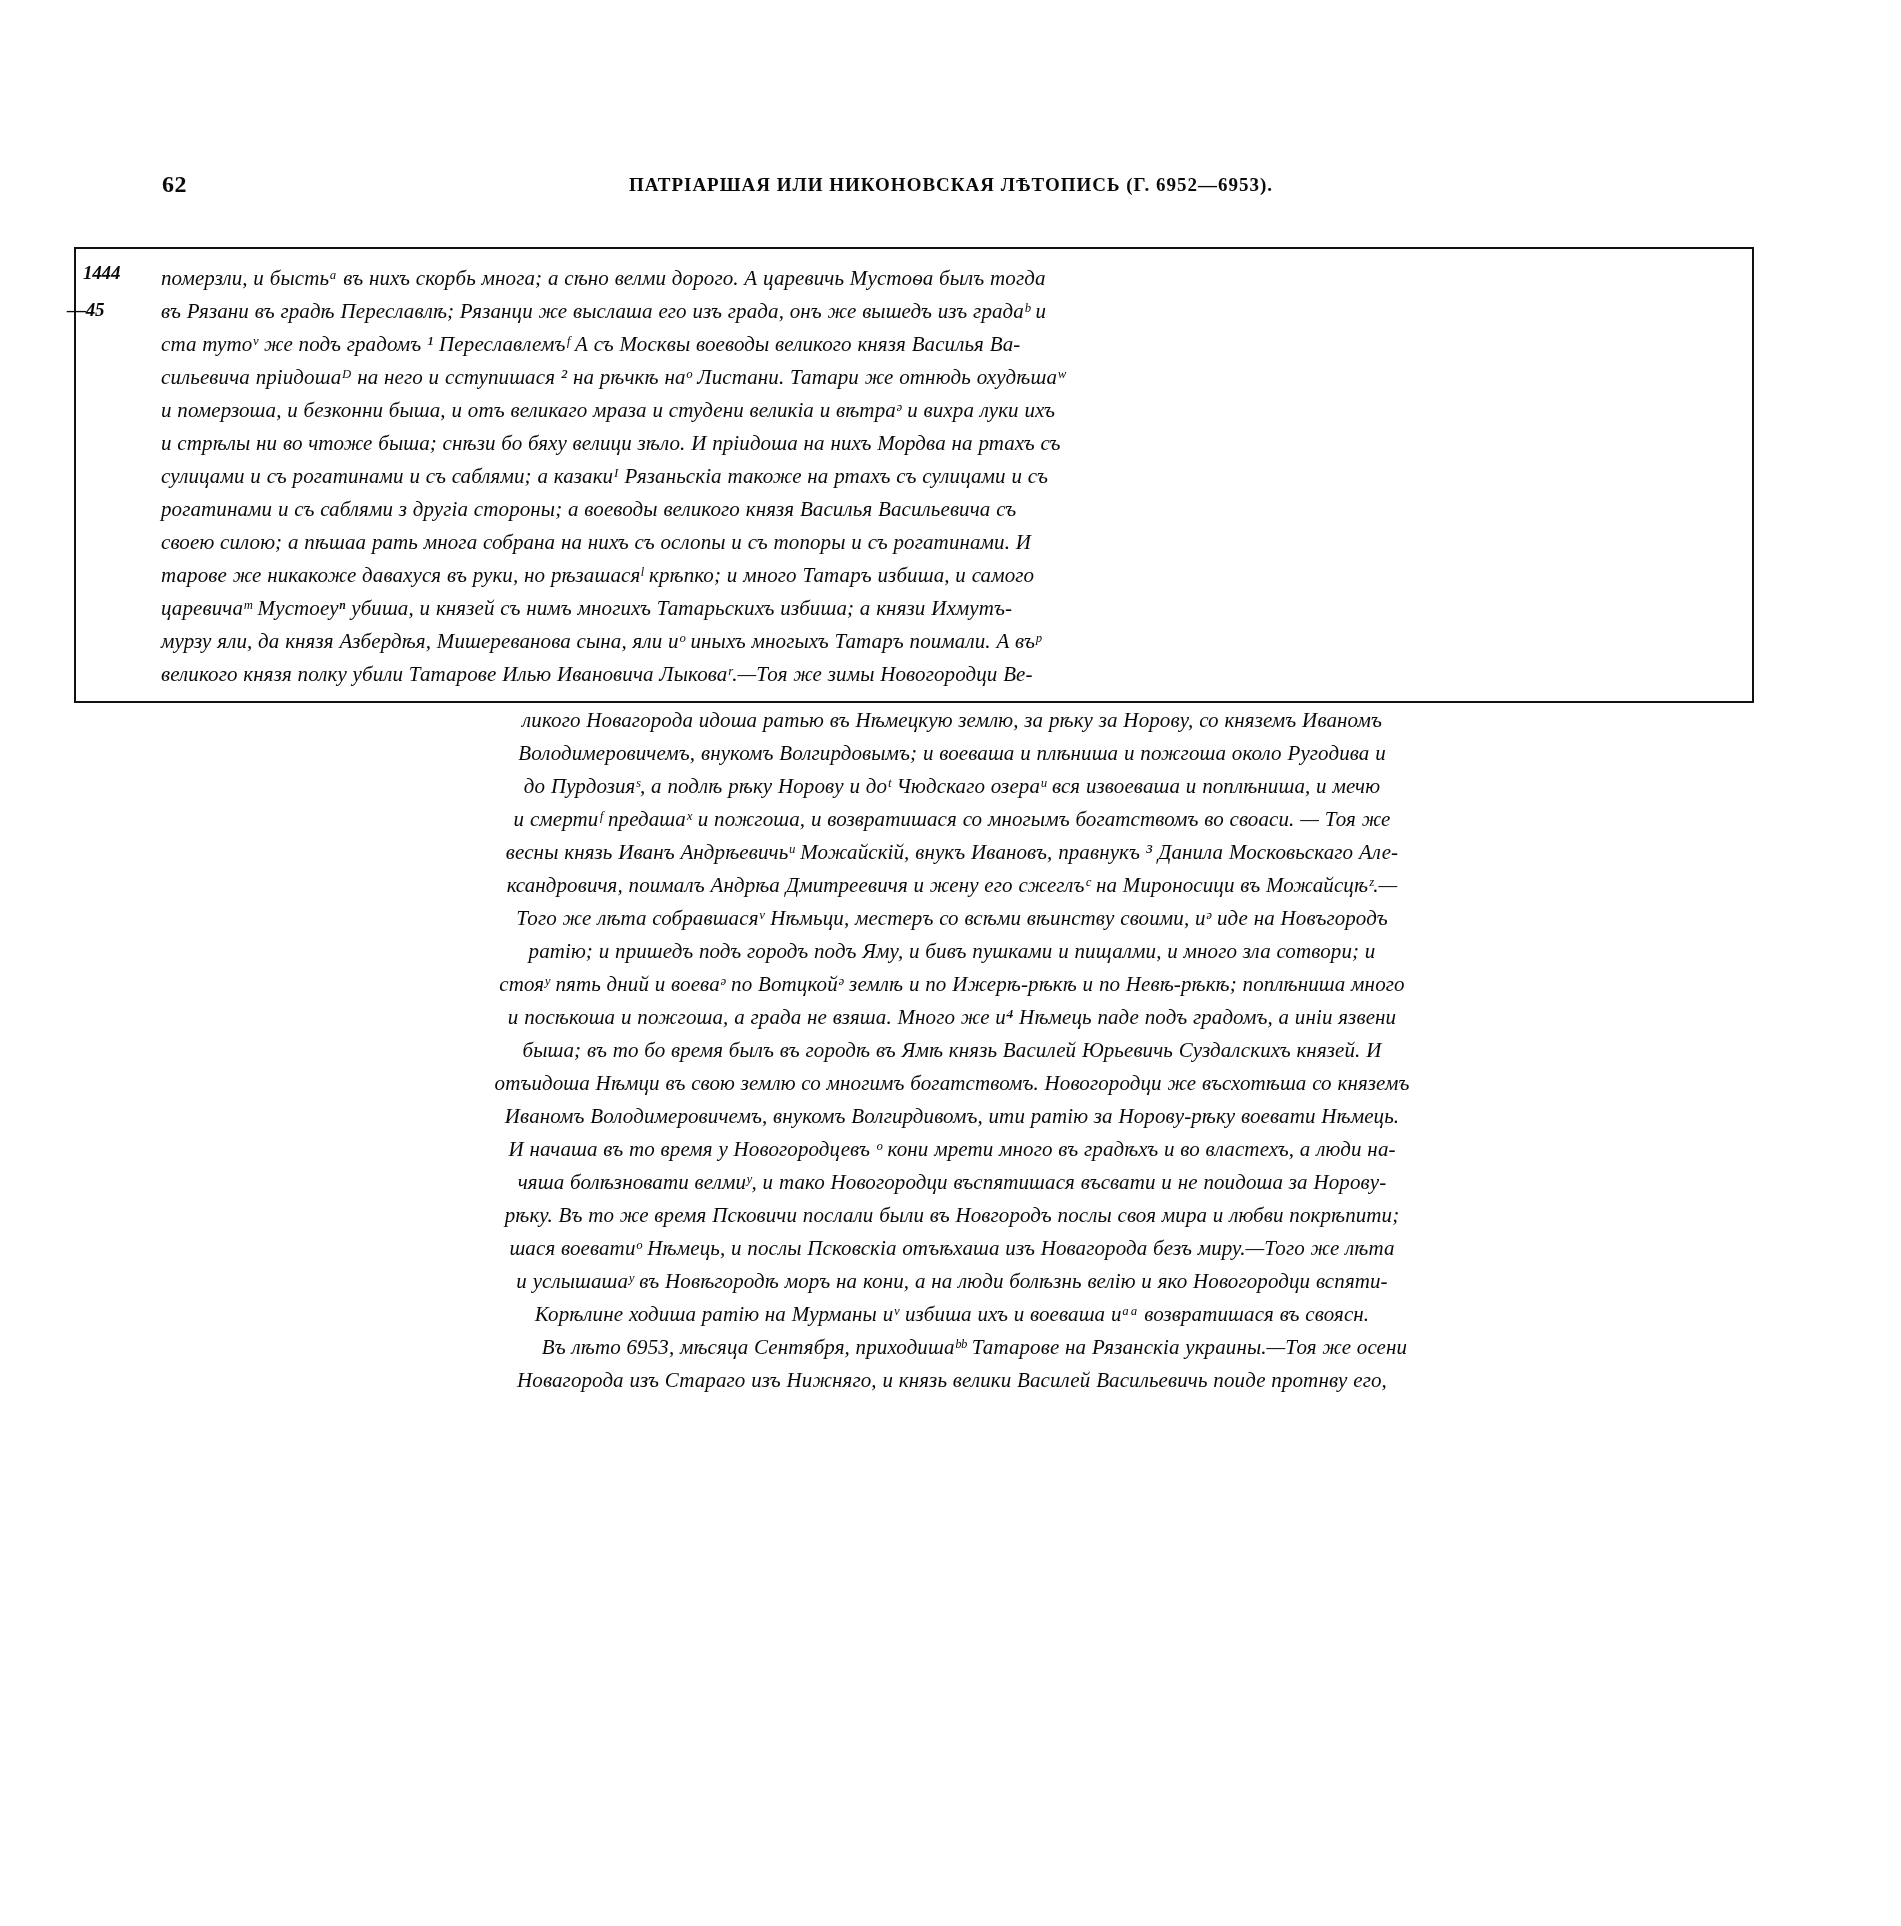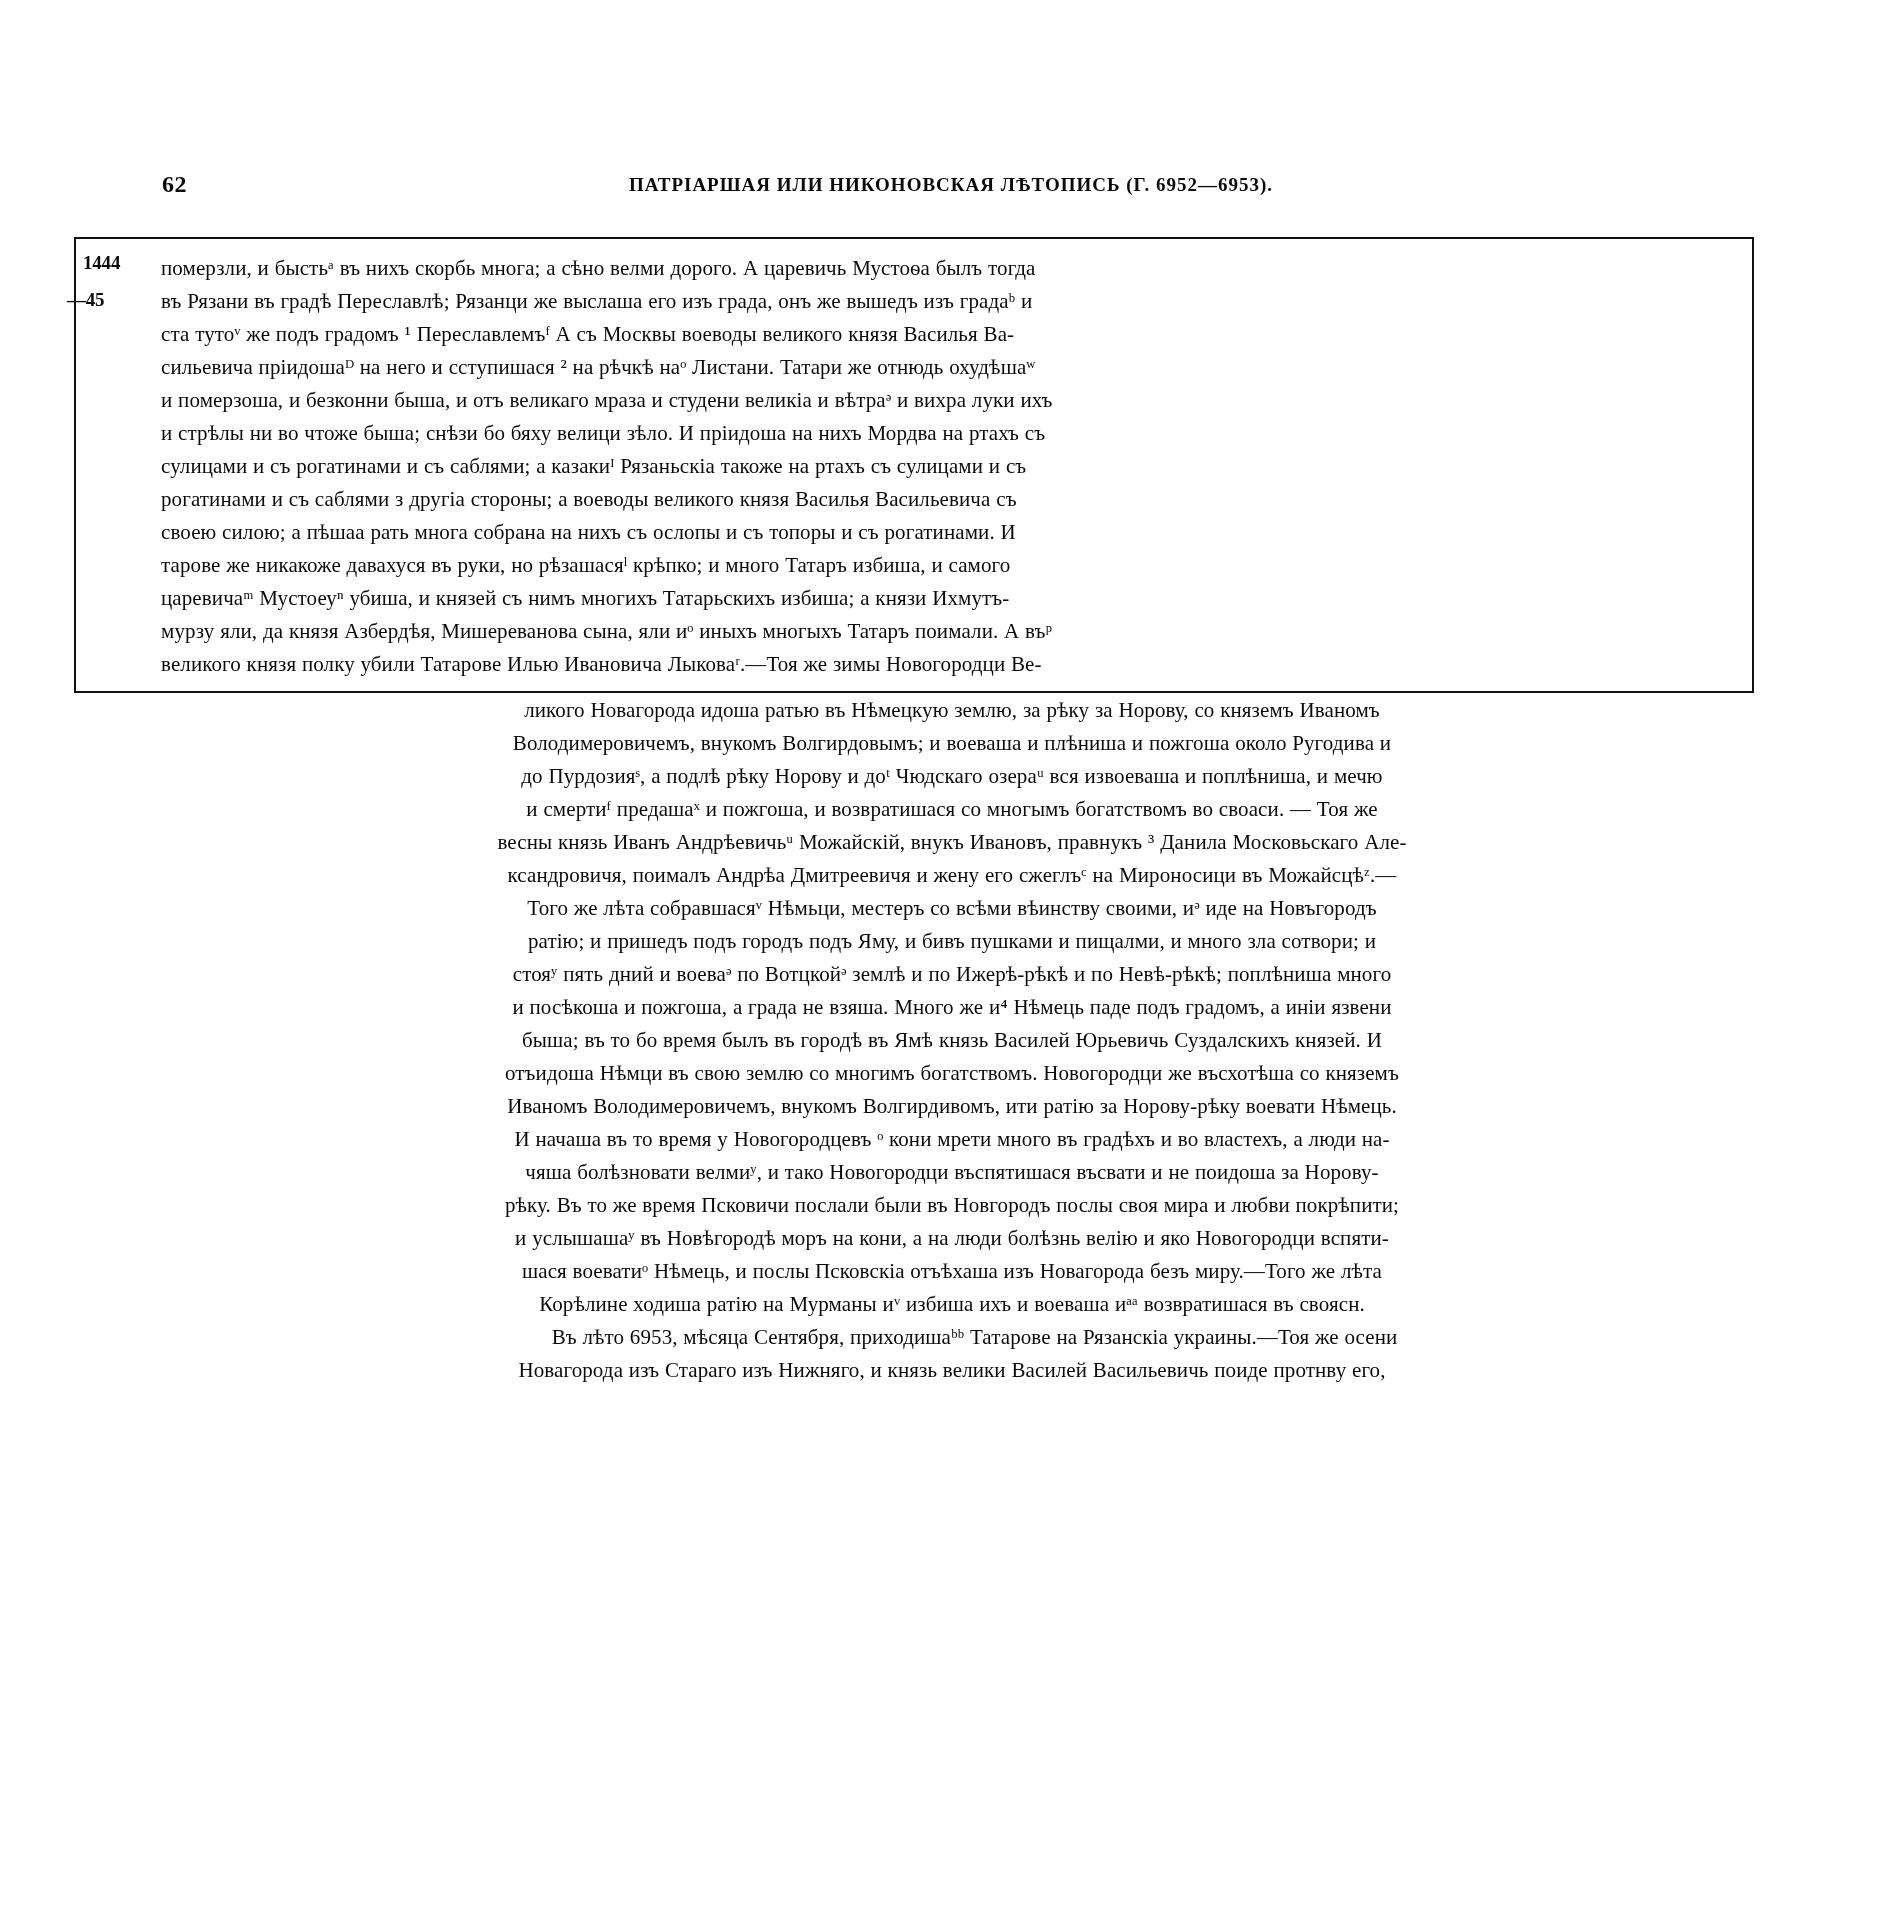--- a/index.html
+++ b/index.html
@@ -48,23 +48,24 @@
     text-align: center;
     font-size: 19px;
     font-weight: 700;
     letter-spacing: 1px;
     text-transform: uppercase;
   }
 
   
   .textblock {
     position: absolute;
-    top: 237px;
+    top: 247px;
     left: 116px;
     width: 1672px;
+    font-style: italic;
   }
 
   .boxed {
     position: relative;
     border: 2.3px solid #111;
     border-right: 0;
     box-sizing: border-box;
     padding: 13px 0 10px 0;
     width: 1680px;
     margin-left: -42px;
@@ -168,22 +169,22 @@
       <span class="line">Того же лѣта собравшасяᵛ Нѣмьци, местеръ со всѣми вѣинству своими, иᵊ иде на Новъгородъ</span>
       <span class="line">ратiю; и пришедъ подъ городъ подъ Яму, и бивъ пушками и пищалми, и много зла сотвори; и</span>
       <span class="line">стояʸ пять дний и воеваᵊ по Вотцкойᵊ землѣ и по Ижерѣ-рѣкѣ и по Невѣ-рѣкѣ; поплѣниша много</span>
       <span class="line">и посѣкоша и пожгоша, а града не взяша. Много же и⁴ Нѣмець паде подъ градомъ, а инiи язвени</span>
       <span class="line">быша; въ то бо время былъ въ городѣ въ Ямѣ князь Василей Юрьевичь Суздалскихъ князей. И</span>
       <span class="line">отъидоша Нѣмци въ свою землю со многимъ богатствомъ. Новогородци же въсхотѣша со княземъ</span>
       <span class="line">Иваномъ Володимеровичемъ, внукомъ Волгирдивомъ, ити ратiю за Норову-рѣку воевати Нѣмець.</span>
       <span class="line">И начаша въ то время у Новогородцевъ ᵒ кони мрети много въ градѣхъ и во властехъ, а люди на-</span>
       <span class="line">чяша болѣзновати велмиʸ, и тако Новогородци въспятишася въсвати и не поидоша за Норову-</span>
       <span class="line">рѣку. Въ то же время Псковичи послали были въ Новгородъ послы своя мира и любви покрѣпити;</span>
+      <span class="line">шася воеватиᵒ Нѣмець, и послы Псковскiа отъѣхаша изъ Новагорода безъ миру.—Того же лѣта</span>
       <span class="line">и услышашаʸ въ Новѣгородѣ моръ на кони, а на люди болѣзнь велiю и яко Новогородци вспяти-</span>
-      <span class="line">шася воеватиᵒ Нѣмець, и послы Псковскiа отъѣхаша изъ Новагорода безъ миру.—Того же лѣта</span>
       <span class="line">Корѣлине ходиша ратiю на Мурманы иᵛ избиша ихъ и воеваша иᵃᵃ возвратишася въ своясн.</span>
 
       <span class="line para-indent">Въ лѣто 6953, мѣсяца Сентября, приходишаᵇᵇ Татарове на Рязанскiа украины.—Тоя же осени</span>
       <span class="line">Новагорода изъ Стараго изъ Нижняго, и князь велики Василей Васильевичь поиде протнву его,</span>
     </div>
   </div>
 
 </div>
 
 

